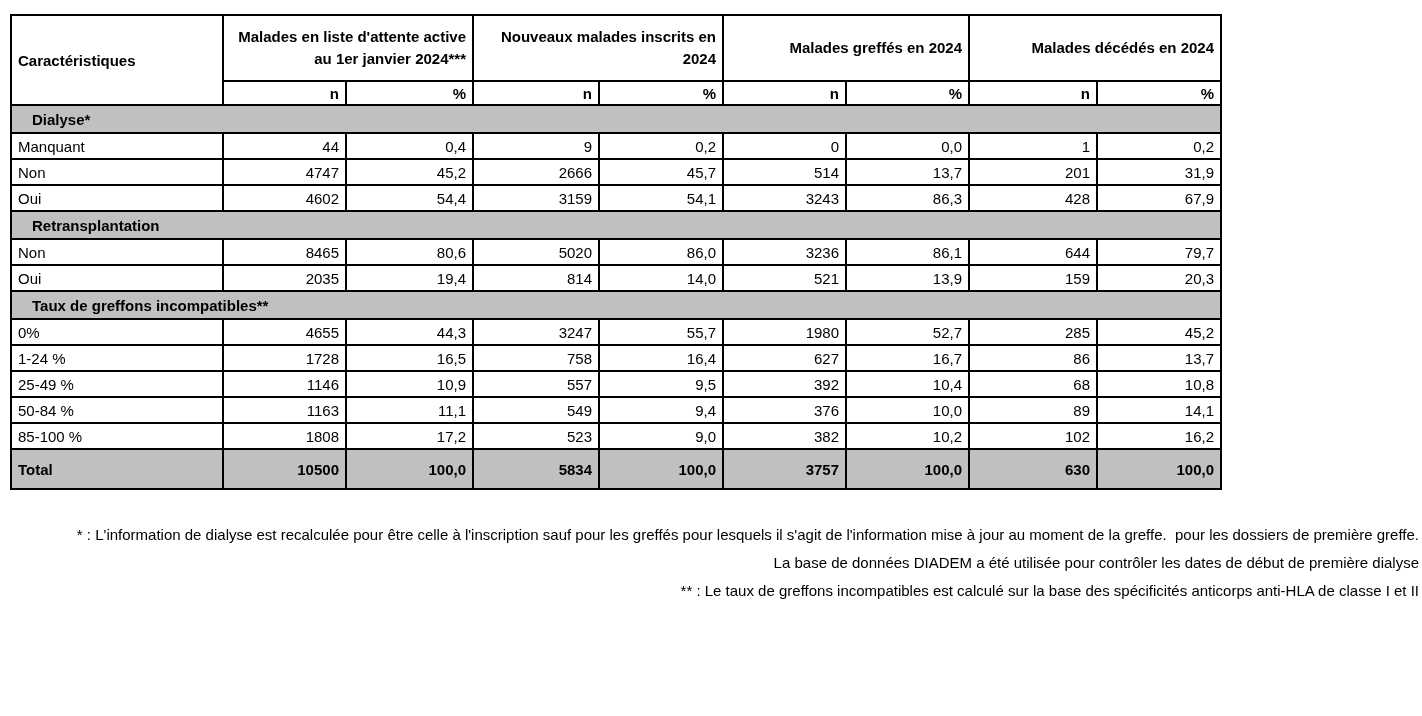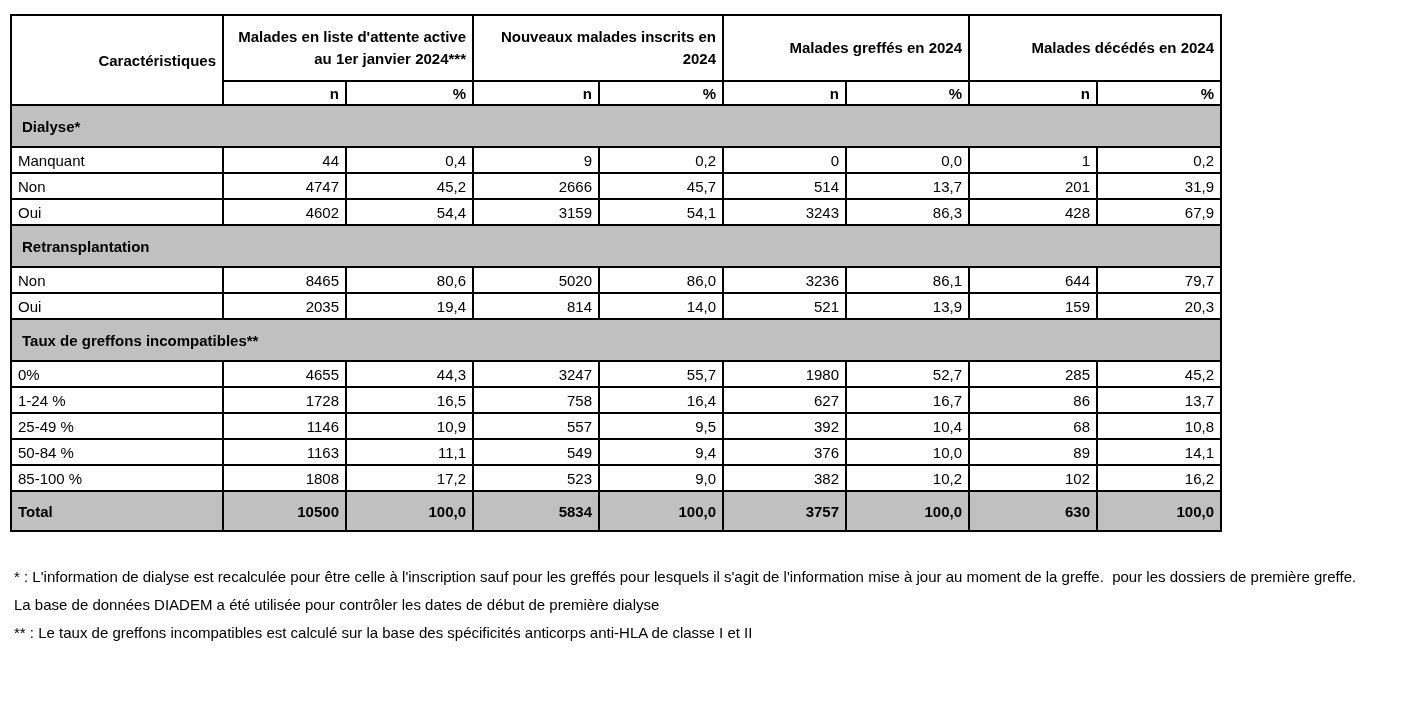--- a/index.html
+++ b/index.html
@@ -23,21 +23,21 @@
   }
   table.stats th, table.stats td {
     border: 2px solid #000000;
     padding: 1px 6px;
     font-size: 15px;
     overflow: hidden;
     box-sizing: border-box;
   }
   
   th.corner {
-    text-align: right;
+    text-align: left;
     vertical-align: middle;
     font-weight: bold;
     padding-left: 4px;
   }
   th.group {
     text-align: right;
     vertical-align: middle;
     font-weight: bold;
     height: 66px;
     line-height: 22px;
@@ -55,34 +55,35 @@
     white-space: nowrap;
     margin-left: 20px;
   }
   td.num {
     text-align: right;
   }
   tr.section-row td {
     background: #c0c0c0;
     font-weight: bold;
     text-align: left;
-    padding-left: 10px;
-    height: 42px;
+    padding-left: 20px;
+    height: 28px;
   }
   tr.total-row td {
     background: #c0c0c0;
     font-weight: bold;
     height: 40px;
   }
   tr.total-row td.rowlabel { font-weight: bold; }
   
   .footnotes {
     margin-top: 36px;
     margin-left: 4px;
     width: 1405px;
+    text-align: right;
   }
   .footnotes p {
     margin: 0 0 10px 0;
     font-size: 15px;
     line-height: 18px;
     white-space: pre-wrap;
   }
 </style>
 </head>
 <body>

